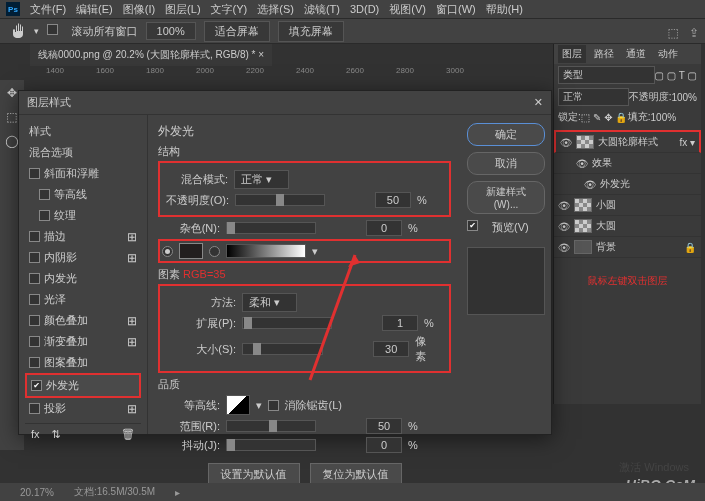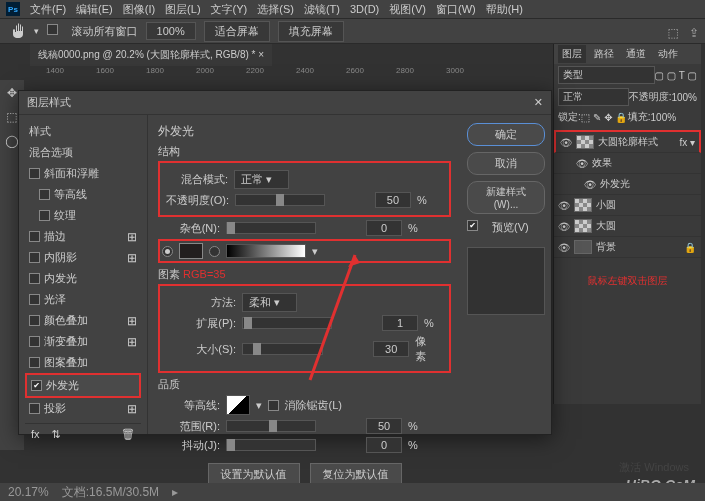--- a/index.html
+++ b/index.html
@@ -55,21 +55,21 @@
 .lp-row { display: flex; align-items: center; padding: 2px 4px; font-size: 10px; }
 .lp-drop { background: #333; border: 1px solid #555; padding: 1px 4px; font-size: 10px; flex: 1; }
 .layer-list { margin-top: 4px; }
 .layer-item { display: flex; align-items: center; padding: 3px 4px; gap: 4px; font-size: 10px; border-bottom: 1px solid #333; }
 .eye { width: 12px; height: 12px; display: inline-flex; align-items: center; justify-content: center; font-size: 10px; }
 .thumb-sm { width: 18px; height: 14px; background: #fff; border: 1px solid #666; }
 .thumb-sm.chk { background: repeating-conic-gradient(#888 0 25%, #ccc 0 50%) 0 0/8px 8px; }
 .thumb-sm.gray { background: #555; }
 .red-note { color: #e03030; font-size: 10px; text-align: center; margin-top: 16px; }
 .bottom-icons { display: flex; gap: 12px; padding: 4px 6px; border-top: 1px solid #333; margin-top: 4px; }
-.statusbar { position: absolute; bottom: 0; left: 0; right: 0; height: 18px; background: #424242; display: flex; align-items: center; padding: 0 8px; font-size: 12px; color: #999; gap: 13px; }
+.statusbar { position: absolute; bottom: 0; left: 0; right: 0; height: 18px; background: #424242; display: flex; align-items: center; padding: 0 20px; font-size: 10px; color: #999; gap: 20px; }
 .watermark { position: absolute; right: 16px; bottom: 26px; color: #444; font-size: 11px; }
 .brand { position: absolute; right: 10px; bottom: 8px; font-size: 14px; color: #aaa; font-weight: bold; font-style: italic; }
 .right-icons { position: absolute; right: 6px; top: 26px; display: flex; gap: 10px; font-size: 12px; color: #aaa; }
 .reset-row { display: flex; gap: 10px; justify-content: center; margin-top: 10px; }
 .red-text { color: #e03030; font-size: 11px; }
 </style>
 </head>
 <body>
 
 <div class="menubar">

